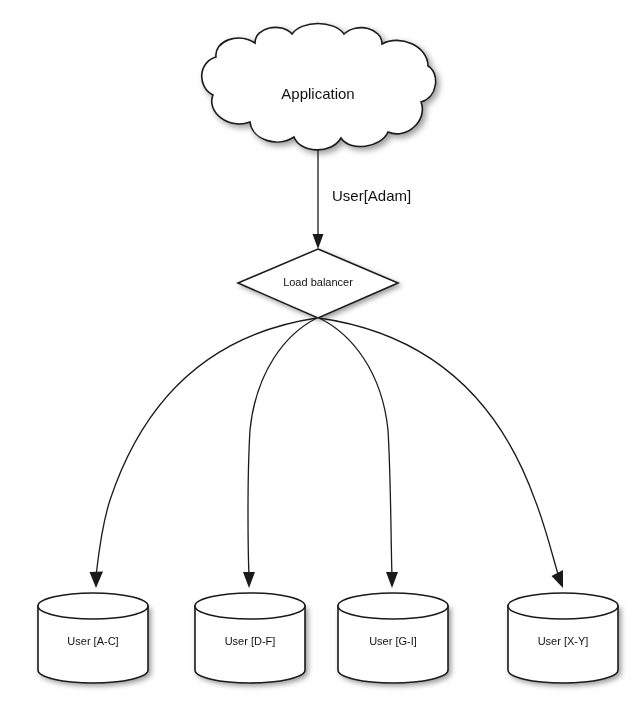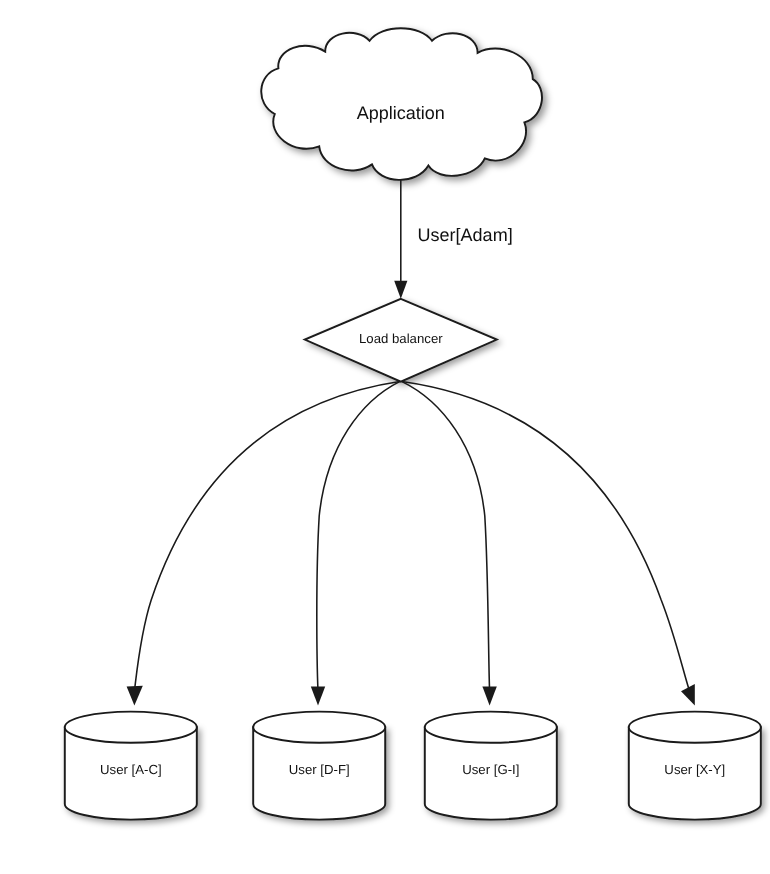--- a/index.html
+++ b/index.html
@@ -13,21 +13,20 @@
     font-family: "Liberation Sans", sans-serif;
     overflow: hidden;
     position: relative;
   }
   #diagram-root {
     position: absolute;
     top: 0;
     left: 0;
     width: 540px;
     height: 728px;
-    padding-left: 16px;
   }
   svg#diagram-svg {
     display: block;
     width: 642px;
     height: 728px;
   }
   .node-shape {
     fill: #ffffff;
     stroke: #1a1a1a;
     stroke-width: 1.6;

